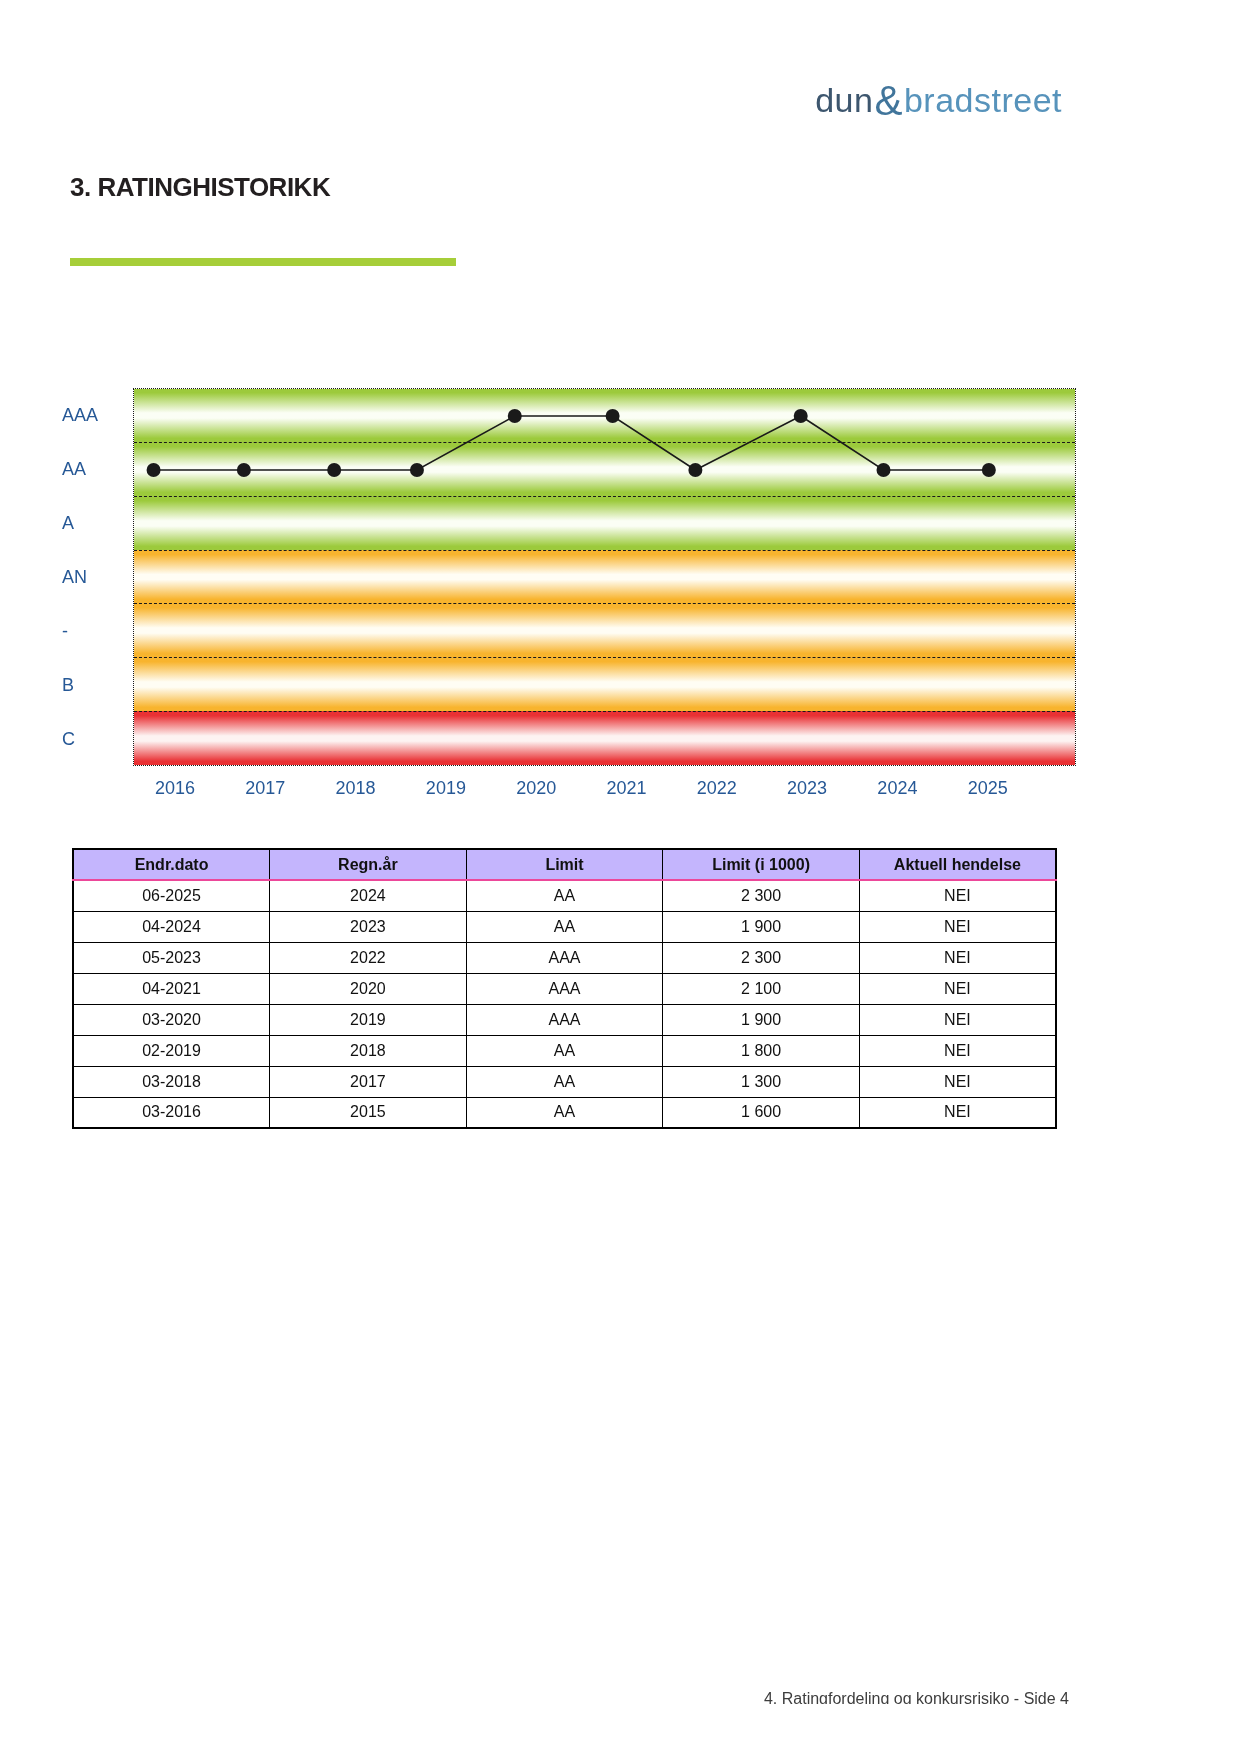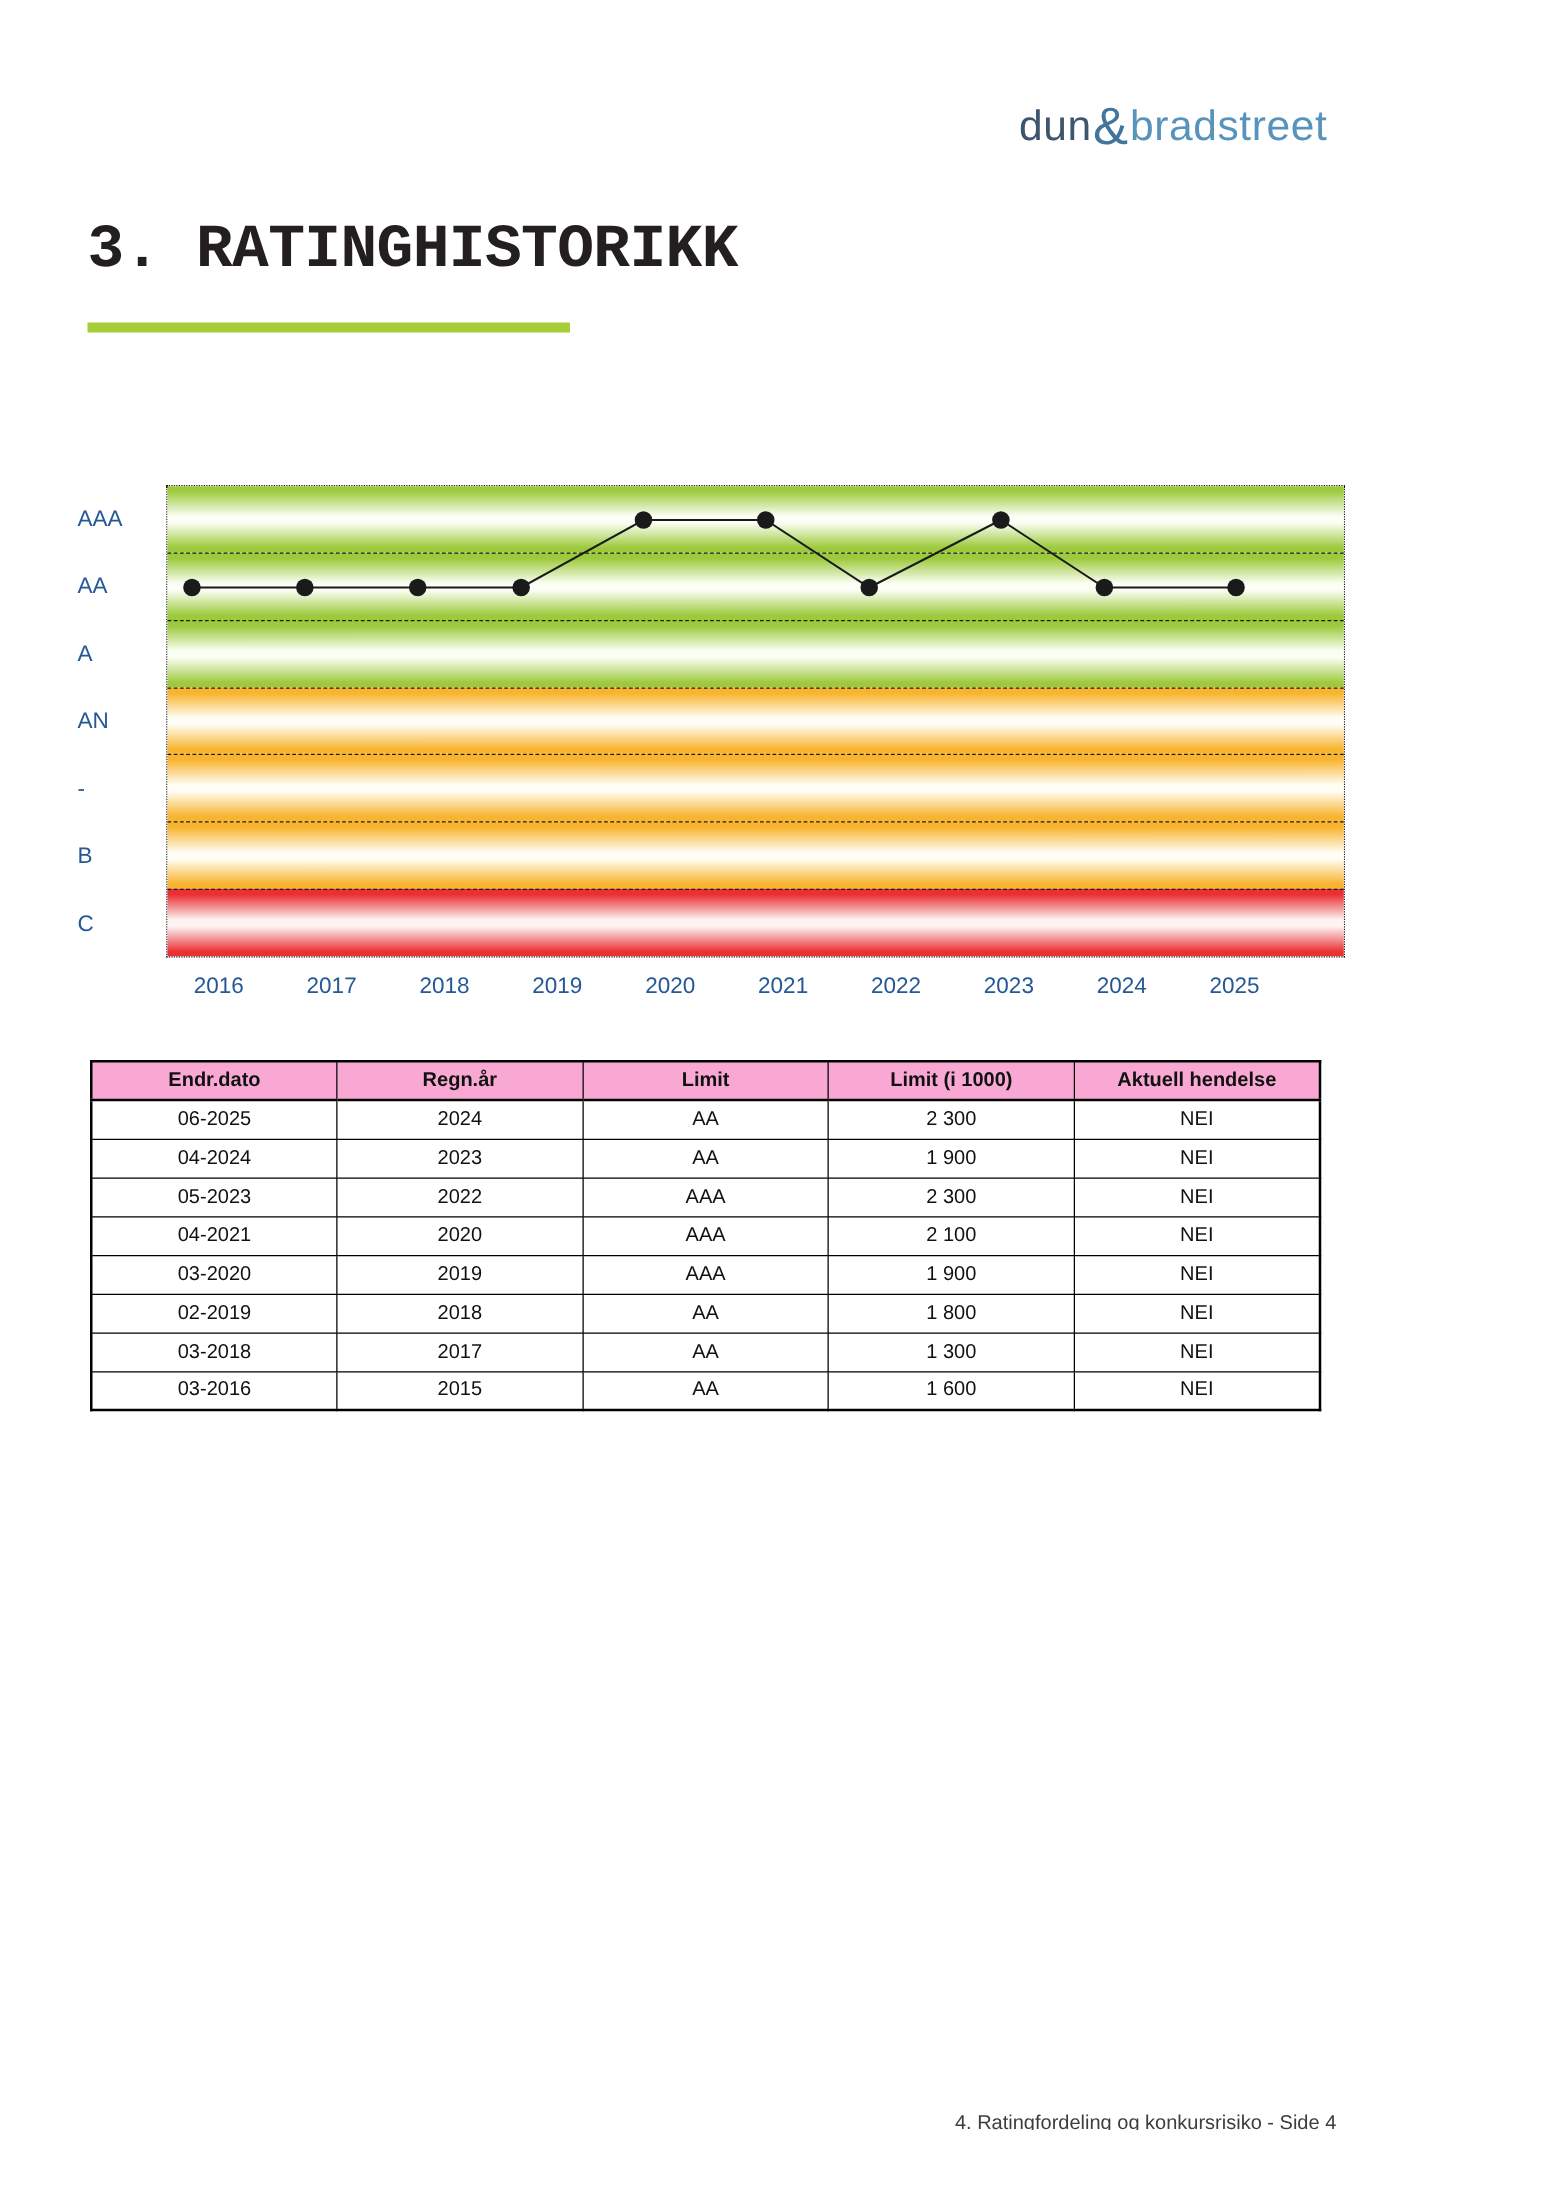--- a/index.html
+++ b/index.html
@@ -11,22 +11,22 @@
   }
 
   
   .logo { position:absolute; top:74px; right:179px; white-space:nowrap;
           font-family:"Liberation Sans", sans-serif; letter-spacing:0.5px; }
   .logo-dun  { font-size:34px; font-weight:400; color:#3d566e; }
   .logo-amp  { font-size:42px; font-weight:400; color:#41759b; margin:0 1px; position:relative; top:3px; }
   .logo-brad { font-size:34px; font-weight:400; color:#5793bb; }
 
   
-  .title { position:absolute; left:70px; top:172px; font-size:49px; font-weight:800;
-           letter-spacing:-0.5px; color:#231f20;font-family:Liberation Mono, monospace; }
+  .title { position:absolute; left:70px; top:172px; font-size:26px; font-weight:800;
+           letter-spacing:-0.5px; color:#231f20; }
   .title-underline { position:absolute; left:70px; top:258px; width:386px; height:8px;
            background:#a6ce39; }
 
   
   .y-labels { position:absolute; left:0; top:388px; width:133px; height:378px; }
   .y-labels span { position:absolute; left:62px; transform:translateY(-50%);
            font-size:18px; color:#265896; }
   .plot { position:absolute; left:133px; top:388px; width:943px; height:378px;
           border:1.5px dotted #1a1a1a; display:flex; flex-direction:column; }
   .band { flex:1 1 0; width:100%; }
@@ -38,21 +38,21 @@
   .x-labels { position:absolute; left:133px; top:778px; width:943px; height:28px; }
   .x-labels span { position:absolute; transform:translateX(-50%); font-size:18px; color:#265896; }
 
   
   .rating-table { position:absolute; left:72px; top:848px; width:985px;
           border-collapse:collapse; table-layout:fixed;
           border:2px solid #000; }
   .rating-table th, .rating-table td {
           border:1px solid #000; text-align:center; vertical-align:middle;
           font-size:16px; color:#111; height:31px; padding:2px 4px; }
-  .rating-table th { background:#f9a8d4; font-weight:700; border-bottom:2px solid #000000; }
+  .rating-table th { background:#c4b5fd; font-weight:700; border-bottom:2px solid #ec4899; }
 
   
   .footer { position:absolute; top:1690px; right:172px; font-size:16px; color:#3d3d3d;text-decoration:underline; }
 </style>
 </head>
 <body>
 
 <div class="page">
 
   <header class="logo">

